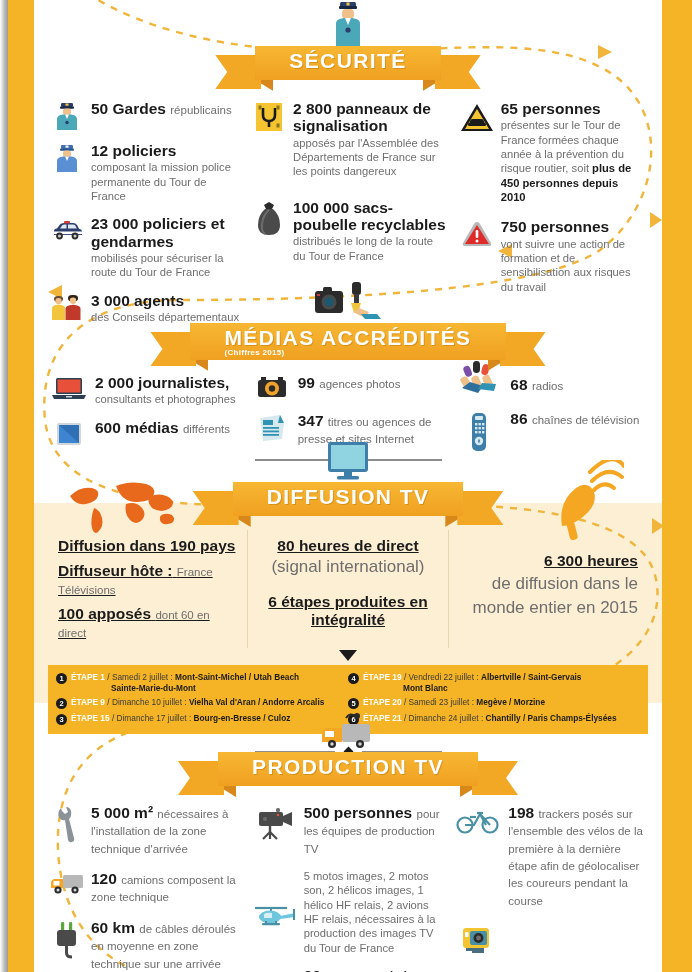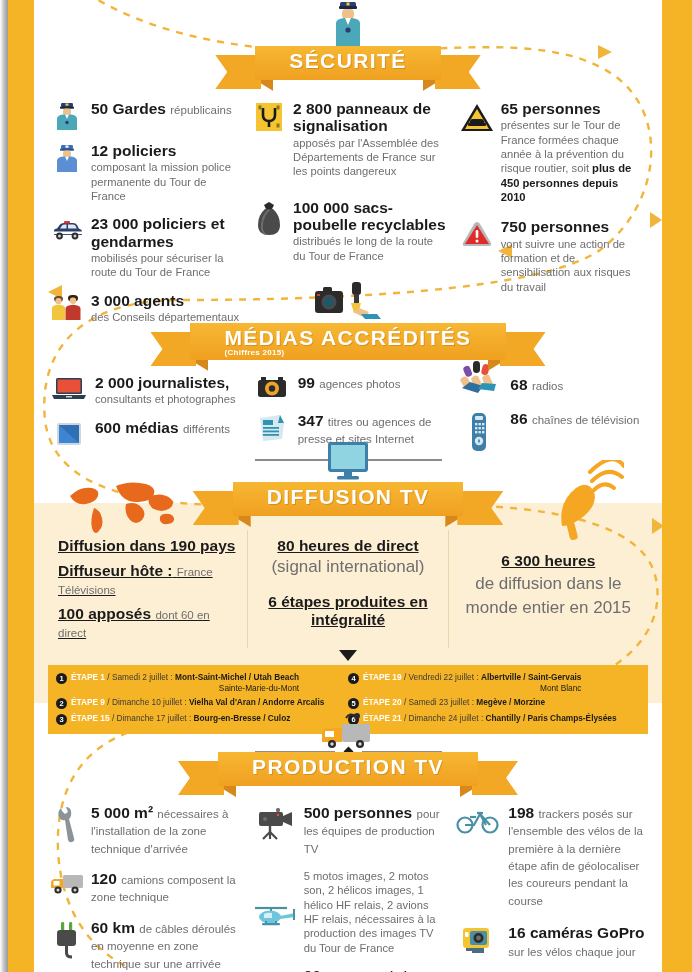--- a/index.html
+++ b/index.html
@@ -108,21 +108,21 @@
   .divider .ln { width: 80px; height: 2px; background: #8c8c8c; }
   .divider .dia { width: 7px; height: 7px; background:#1b1b1b; transform: rotate(45deg); }
 
   
   .tv-row { display: flex; padding: 0 14px; align-items: stretch; }
   .tv-col { flex:1; padding: 0 10px; }
   .tv-col + .tv-col { border-left: 1.5px solid #e8d7ae; }
   .tv-line { font-size: 15.5px; font-weight: bold; color:#1b1b1b; margin: 7px 0; text-decoration: underline; }
   .tv-line .lt { font-size: 11.5px; font-weight: normal; color:#6e6e6e; }
   .tv-center { text-align: center; }
-  .tv-right { text-align: center; }
+  .tv-right { text-align: right; }
   .tv-sub { font-size: 17px; color:#6e6e6e; font-weight: normal; line-height:1.4; }
 
   .tri-down {
     width: 0; height: 0; margin: 2px auto 4px auto;
     border-left: 9px solid transparent; border-right: 9px solid transparent;
     border-top: 11px solid #1b1b1b;
   }
 
   
   .stage-box {
@@ -136,21 +136,21 @@
     width: 11px; height: 11px; border-radius: 50%;
     background: #1b1b1b; color:#ffffff;
     font-size: 7.5px; font-weight:bold;
     display:flex; align-items:center; justify-content:center;
     margin-right: 4px; margin-top: 1px;
   }
   .stage-txt { font-size: 8.3px; line-height: 1.32; color: #1b1b1b; }
   .stage-txt .etape { color:#ffffff; font-weight:bold; }
   .stage-txt .date { color:#3a3a3a; font-weight: normal; }
   .stage-txt .city { font-weight: bold; color:#1b1b1b; }
-  .stage-txt .city2 { display:block; font-weight:normal; color:#1b1b1b; padding-left: 40px; text-align: right; }
+  .stage-txt .city2 { display:block; font-weight:bold; color:#1b1b1b; padding-left: 40px; }
 
   svg { display:block; }
 </style>
 </head>
 <body>
 
 <div class="page">
 
   <div class="band-cream" style="top:503px;height:200px;"></div>
 
@@ -719,23 +719,20 @@
           <div class="ico" style="width:46px;">
             <svg width="40" height="30" viewBox="0 0 40 30">
               <rect x="5" y="2" width="26" height="20" rx="3" fill="#f5c431"></rect>
               <rect x="12" y="5" width="17" height="14" rx="2" fill="#4a90a4"></rect>
               <circle cx="20.5" cy="12" r="5" fill="#2b2b2b"></circle>
                 <circle cx="20.5" cy="12" r="2.4" fill="#6d6d6d"></circle>
               <rect x="7" y="6" width="3.5" height="5" rx="1" fill="#ffffff"></rect>
               <path d="M8,22 L26,22 L26,27 L14,27 L14,25 L8,25 Z" fill="#4a6e80"></path>
             </svg>
           </div>
-          <div class="txt">
-            <div class="big"><span>16 caméras GoPro</span> <span class="unit">sur les vélos chaque jour</span></div>
-          </div>
         </div>
       </div>
     </div>
 
   </div>
 
   <div class="edge-shadow"></div>
   <div class="edge left"></div>
   <div class="edge right"></div>
 </div>

